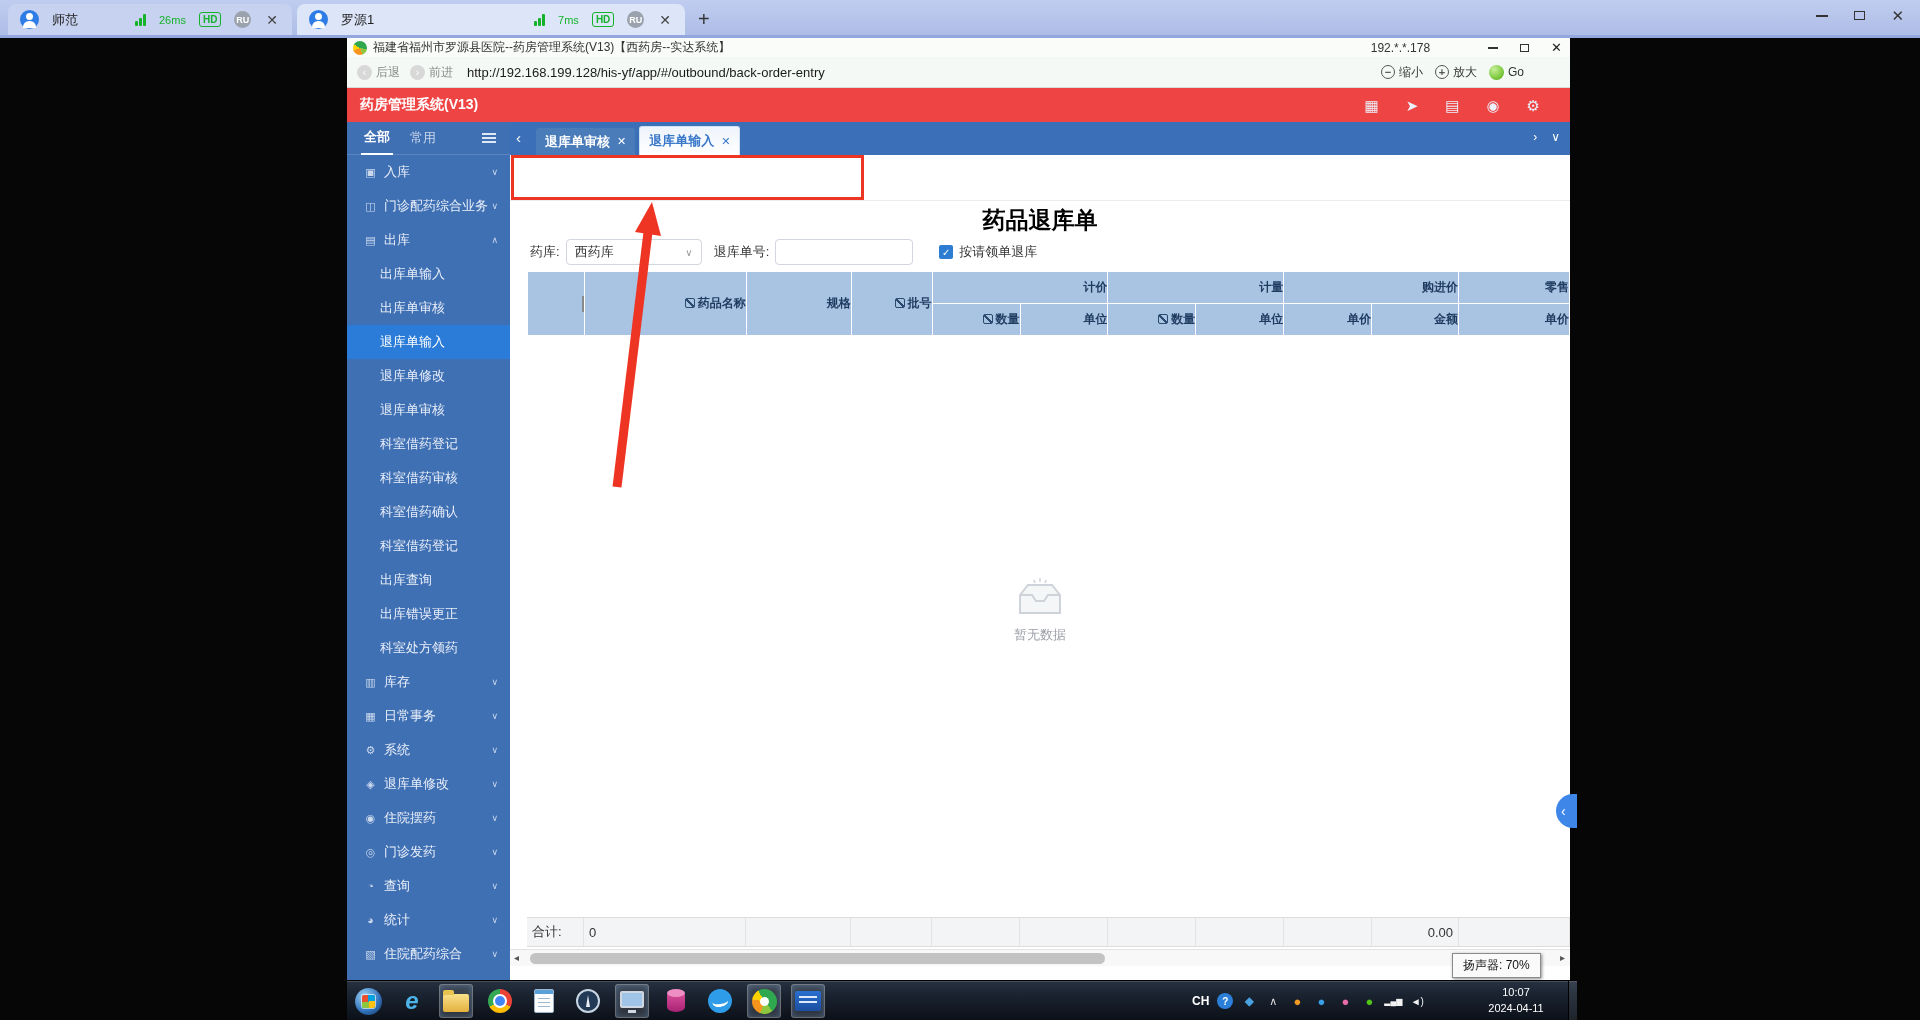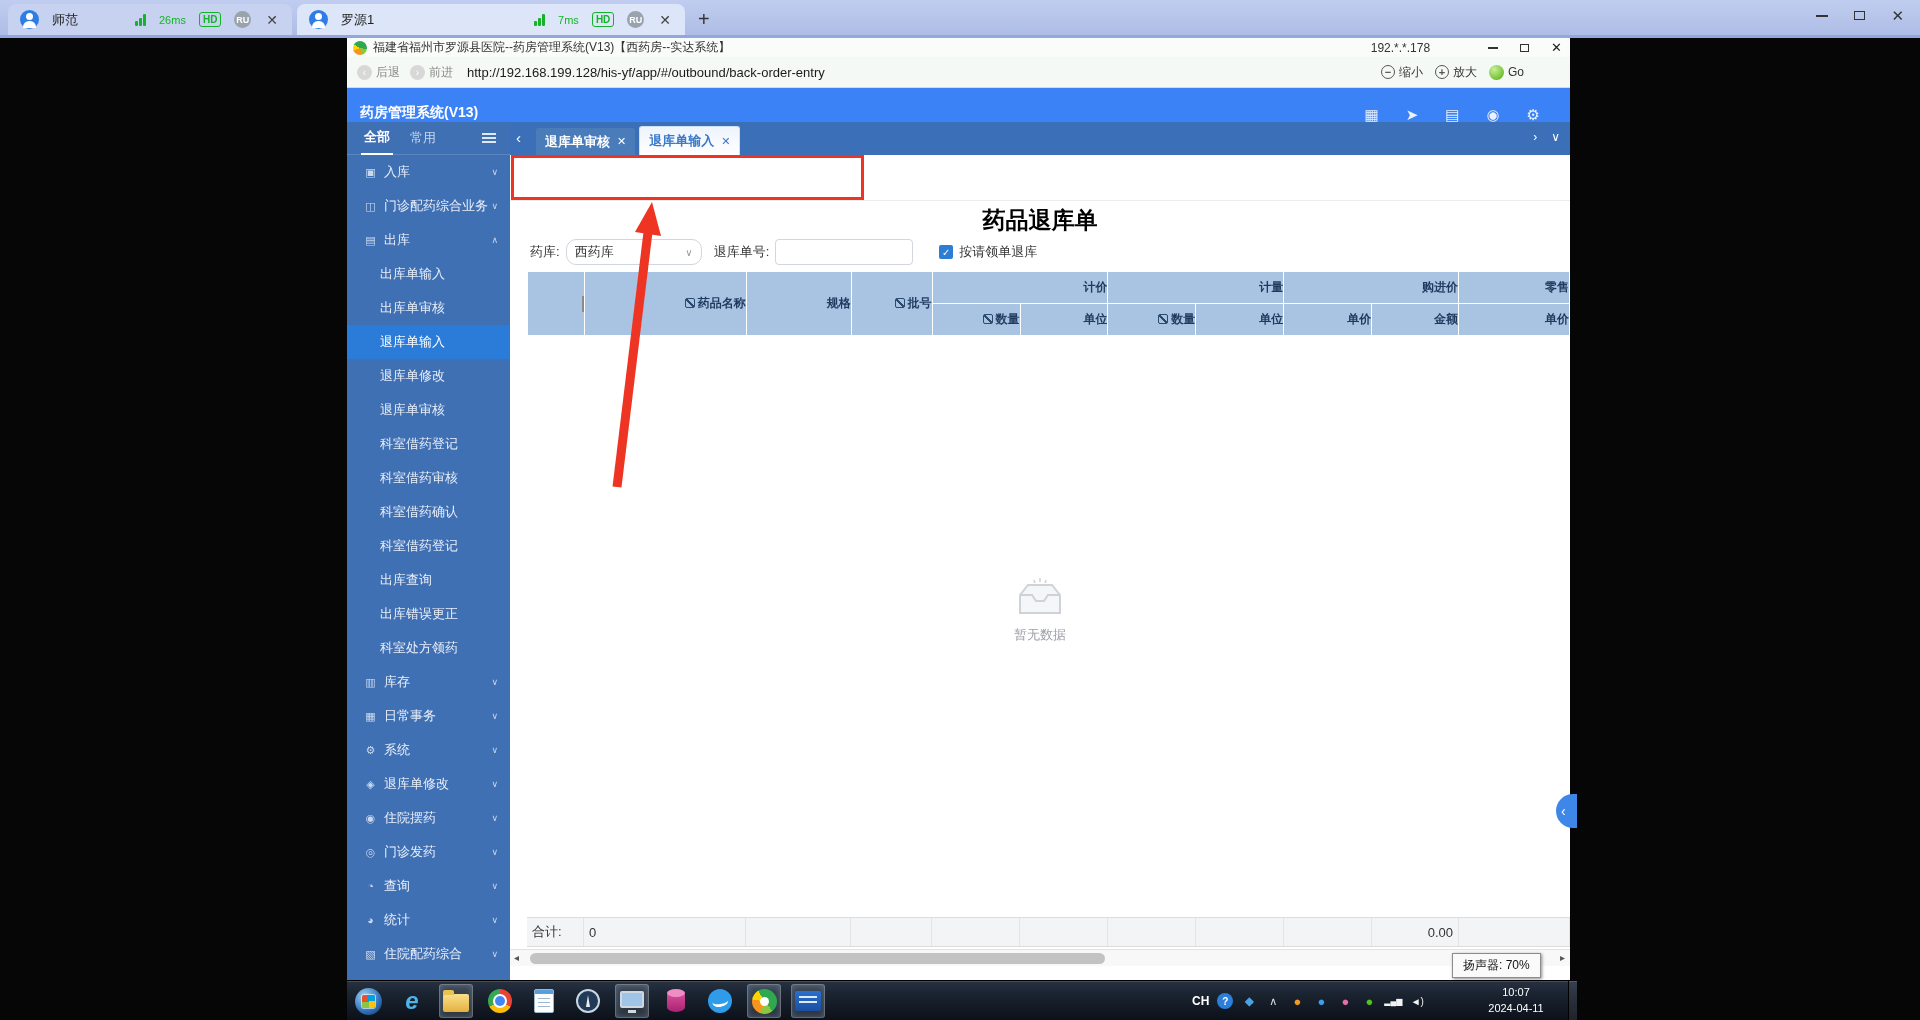--- a/index.html
+++ b/index.html
@@ -55,21 +55,21 @@
 .nav-circ{width:15px;height:15px;border-radius:50%;background:#d8d8d8;color:#fff;font-size:10px;
  display:flex;align-items:center;justify-content:center}
 .nav-url{margin-left:14px;font-size:13px;color:#1a1a1a;font-family:"Liberation Sans","DejaVu Sans",sans-serif}
 .nav-right{position:absolute;right:46px;display:flex;align-items:center;gap:12px;color:#333}
 .zoom-circ{width:14px;height:14px;border-radius:50%;border:1.5px solid #555;color:#555;font-size:11px;line-height:11px;
  display:flex;align-items:center;justify-content:center;font-weight:bold}
 .go-orb{width:15px;height:15px;border-radius:50%;background:radial-gradient(circle at 35% 30%,#c6f09a,#7ec93e 60%,#4d9a1f)}
 .nav-item{display:flex;align-items:center;gap:4px}
 
 
-.appheader{position:absolute;left:0;top:50px;width:100%;height:34px;background:#3b82f6;display:flex;align-items:flex-end}
+.appheader{position:absolute;left:0;top:50px;width:100%;height:34px;background:#ef4444;display:flex;align-items:center}
 .app-title{color:#fff;font-size:14px;font-weight:bold;margin-left:13px}
 .app-icons{position:absolute;right:30px;display:flex;gap:27px}
 .app-ico{color:#eaf1fa;font-size:15px;line-height:1}
 
 
 .sidebar{position:absolute;left:0;top:84px;width:163px;height:858px;background:#4070b4}
 .sb-tabs{height:33px;display:flex;align-items:center;position:relative;border-bottom:1px solid rgba(255,255,255,.15)}
 .sb-tab{font-size:13px;color:#c8d6ea;margin-left:14px;height:33px;display:flex;align-items:center;padding:0 3px}
 .sb-tab.active{color:#fff;border-bottom:2px solid #fff;font-weight:bold}
 .sb-burger{position:absolute;right:14px;width:14px;height:10px;border-top:2px solid #dfe8f5;border-bottom:2px solid #dfe8f5}
@@ -96,21 +96,21 @@
 .mainpanel{position:absolute;left:163px;top:117px;width:1060px;height:825px;background:#fff}
 .toolbar{position:absolute;left:20px;top:8px;display:flex;gap:7px}
 .tbtn{height:27px;padding:0 9px;font-size:13px;color:#222;background:linear-gradient(#fefefe,#e9e9e9);
  border:1px solid #8e8e8e;border-radius:3px;white-space:nowrap;font-family:inherit}
 .tool-divider{position:absolute;left:0;top:45px;width:100%;height:1px;background:#ececec}
 .anno-box{position:absolute;left:1px;top:0;width:353px;height:45px;border:3px solid #ee3524;z-index:9}
 .anno-arrow{position:absolute;left:90px;top:40px;width:80px;height:300px;z-index:9;pointer-events:none}
 .page-title{position:absolute;left:0;top:50px;width:100%;text-align:center;font-size:23px;font-weight:bold;color:#000}
 .formrow{position:absolute;left:20px;top:84px;display:flex;align-items:center;font-size:13px;color:#333}
 .f-label{margin-right:6px}
-.f-select{width:136px;height:26px;border:1px solid #d2d6de;border-radius:10px;background:#fff;position:relative;
+.f-select{width:136px;height:26px;border:1px solid #d2d6de;border-radius:4px;background:#fff;position:relative;
  display:flex;align-items:center;padding-left:8px;color:#333}
 .f-select .chev{position:absolute;right:8px;color:#999;font-size:10px}
 .f-input{width:138px;height:26px;border:1px solid #d2d6de;border-radius:4px;background:#fff}
 .gap12{width:12px}.gap26{width:26px}
 .f-check{width:14px;height:14px;background:#2d7dd2;border-radius:2px;color:#fff;font-size:10px;
  display:flex;align-items:center;justify-content:center;margin-right:6px}
 
 
 .gridtable{position:absolute;left:17px;top:116px;border-collapse:collapse;table-layout:fixed}
 .gridtable th{background:#a9c3e3;border:1px solid #fff;height:32px;font-size:12px;font-weight:bold;color:#1f3a5f;

